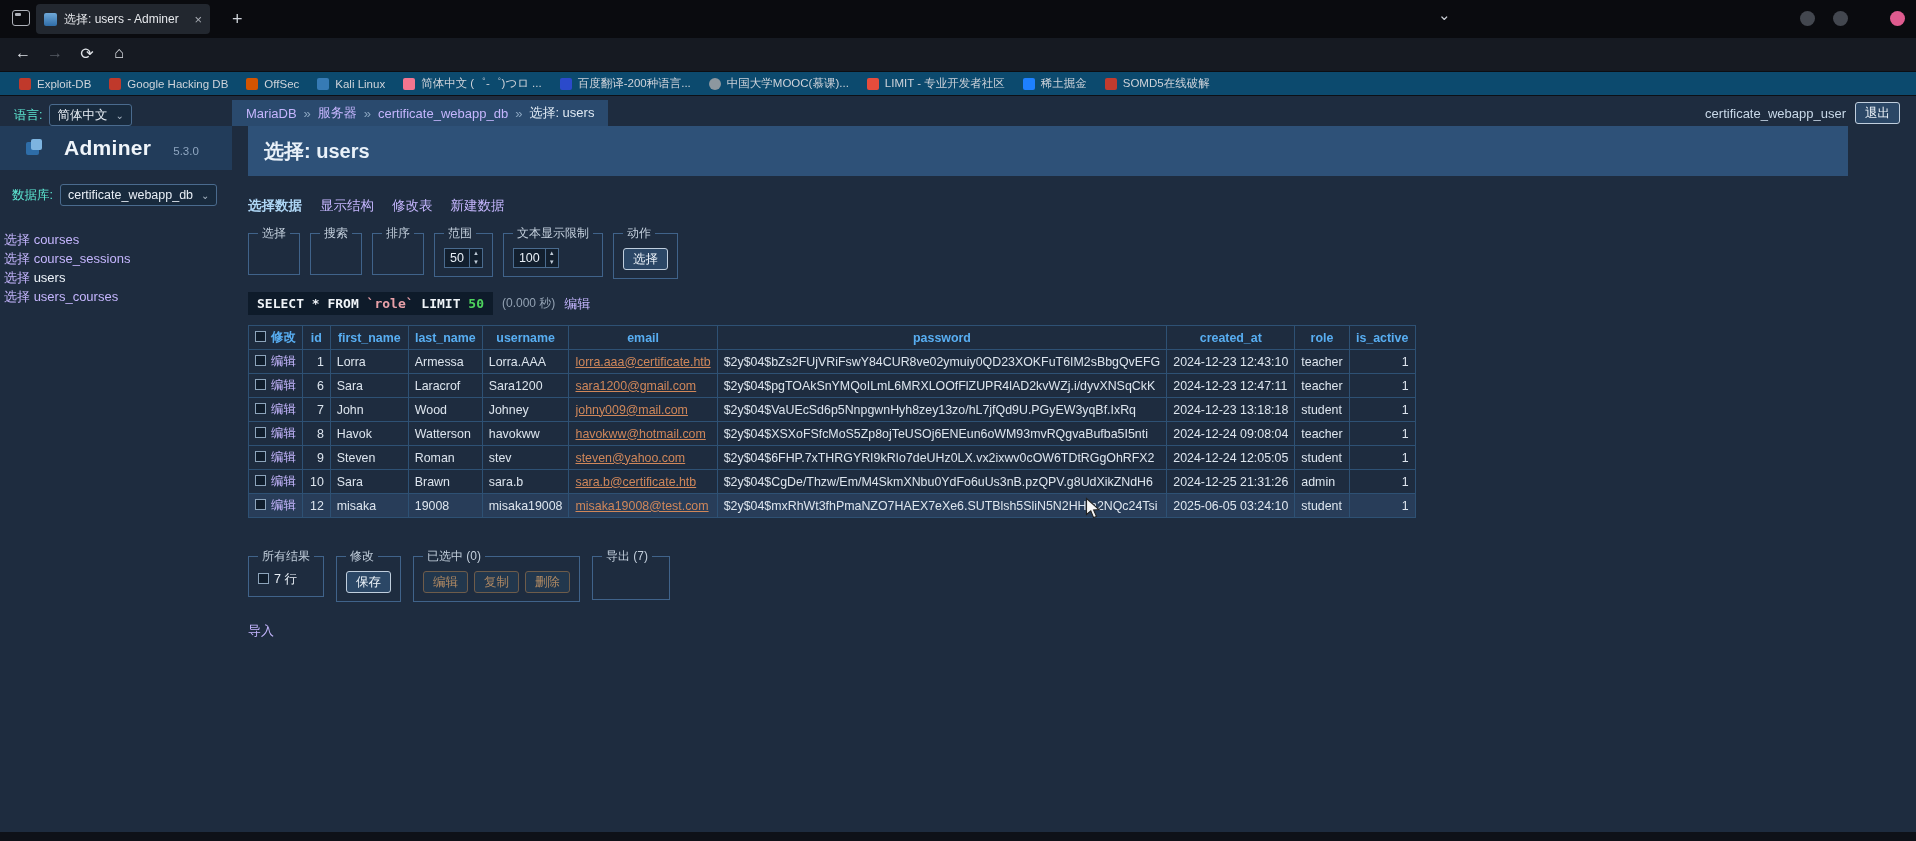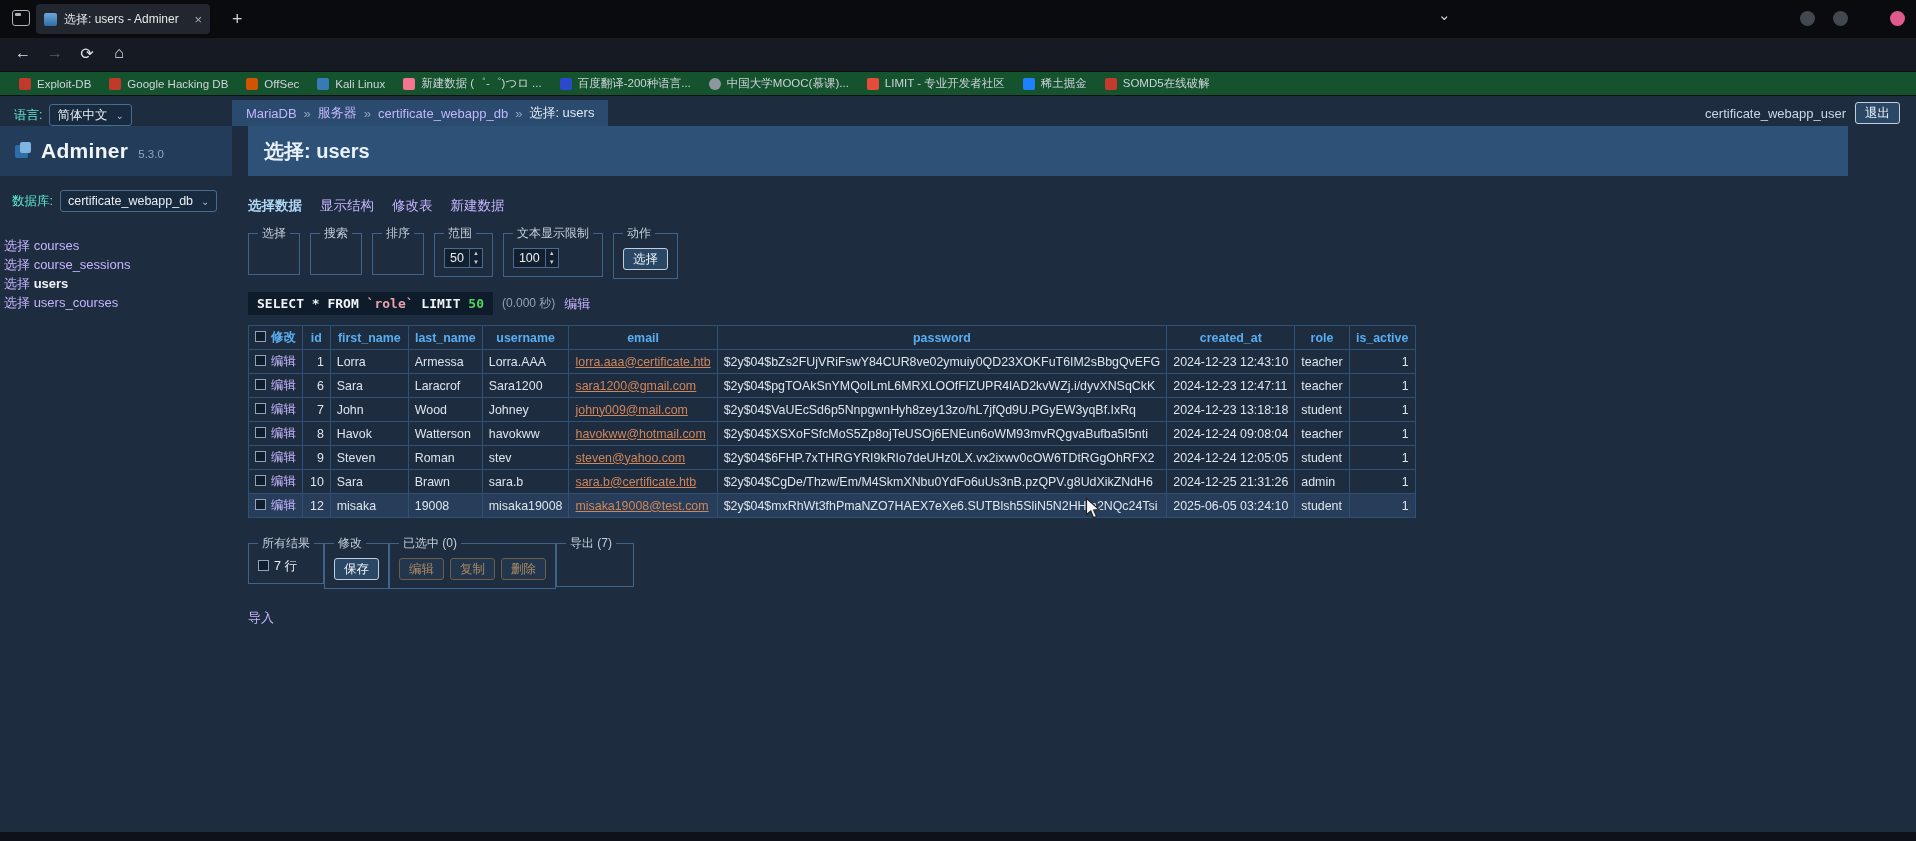--- a/index.html
+++ b/index.html
@@ -32,21 +32,21 @@
   .urlbar { position:absolute; left:230px; top:42px; width:1120px; height:26px; background:#0f141c;
             border:1px solid #272c36; border-radius:4px; display:flex; align-items:center;
             padding:0 10px; gap:8px; }
   .urltxt { flex:1; font-size:12.5px; color:#cfd4db; white-space:nowrap; overflow:hidden; }
   .star { color:#c8ccd3; font-size:14px; }
   .exticons { position:absolute; left:1362px; top:42px; display:flex; align-items:center; gap:14px; height:26px; }
   .extred { width:15px; height:15px; border-radius:50%; background:#cf4a3a; }
   .avatar { width:16px; height:16px; border-radius:50%; background:#c98b5f; }
   .ham { color:#dfe2e7; font-size:15px; }
 
-  .bmbar { position:absolute; top:72px; left:0; right:0; height:24px; background:#14532d;
+  .bmbar { position:absolute; top:72px; left:0; right:0; height:24px; background:#0c4a6e;
            display:flex; align-items:center; padding-left:10px; border-bottom:1px solid #0d1016; }
   .bm { display:flex; align-items:center; gap:6px; padding:0 9px; height:20px; }
   .bm .ico { width:12px; height:12px; border-radius:2px; flex:0 0 auto; }
   .bm .lbl { font-size:11.5px; color:#cfd3da; white-space:nowrap; }
 
   
   .adminer { position:absolute; top:96px; left:0; right:0; bottom:9px; background:#1e2c3f;
              color:#dce4ed; font-size:13px; }
   a.lnk { color:#c4b5fd; text-decoration:none; cursor:pointer; }
   .lang { position:absolute; left:14px; top:8px; display:flex; align-items:center; gap:7px; }
@@ -59,33 +59,33 @@
             display:flex; align-items:center; gap:7px; padding:0 14px; font-size:13px; }
   .crumbs .sep { color:#8aa5c0; }
   .crumbs .cur { color:#dfe9f3; }
   .userbox { position:absolute; right:16px; top:6px; display:flex; align-items:center; gap:9px; }
   .usertxt { color:#c8d8e8; font-size:13px; }
   .btn { background:#2b4766; border:1px solid #c0cedd; color:#eef4fa; font-size:12.5px;
          padding:2px 9px; border-radius:3px; line-height:16px; cursor:pointer; }
   .btn.dis { border-color:#6e5c4a; color:#b18a63; background:#22374d; }
 
   .sidebar { position:absolute; left:0; top:30px; width:232px; bottom:0; }
-  .logoblk { height:50px; background:#223c5a; display:flex; align-items:center; gap:8px; padding:0 15px; }
+  .logoblk { height:44px; background:#223c5a; display:flex; align-items:center; gap:20px; padding:0 26px; }
   .logoglyph { width:18px; height:18px; position:relative; flex:0 0 auto; }
   .logoglyph i { position:absolute; display:block; border-radius:2px; }
   .logoglyph .b1 { left:0; top:3px; width:13px; height:13px; background:#2e6da8; }
   .logoglyph .b2 { left:5px; top:0; width:11px; height:11px; background:#7db4e0; }
   .brand { font-size:21px; font-weight:bold; color:#f0f5fa; letter-spacing:.3px; }
   .version { font-size:11.5px; color:#8fa6c0; margin-left:2px; margin-top:6px; }
   .dbrow { display:flex; align-items:center; gap:7px; padding:14px 12px 12px; }
   .sidelinks { padding:2px 12px 12px; border-bottom:1px solid #2c4460; line-height:20px; }
   .sidelinks a { margin-right:12px; }
   .tablelist { padding:12px 4px; line-height:19px; }
   .tablelist .row { white-space:nowrap; }
-  .tablelist .active { color:#eef4fa; font-weight:bold; }
+  .tablelist .active { color:#eef4fa; font-weight:normal; }
 
   .main { position:absolute; left:248px; top:30px; right:0; bottom:0; }
   .h2 { height:50px; margin-right:68px; background:#2e5178; color:#e9f1f9;
         font-size:20px; font-weight:600; line-height:50px; padding-left:16px; }
   .pagetabs { margin-top:21px; display:flex; gap:18px; font-size:13.5px; }
   .pagetabs .first { font-weight:bold; color:#aed6f5; }
   .filters { margin-top:10px; display:flex; gap:10px; align-items:flex-start; }
   fieldset { border:1px solid #40638a; padding:6px 9px 8px; }
   legend { font-size:12px; color:#c3cfdc; padding:0 4px; }
   .fspacer { width:26px; height:18px; }
@@ -103,21 +103,21 @@
   table.grid { margin-top:10px; border-collapse:collapse; table-layout:fixed; font-size:12.4px; }
   .grid th, .grid td { border:1px solid #2e5174; padding:3px 6px; overflow:hidden; white-space:nowrap; }
   .grid th { color:#58aef2; font-weight:bold; text-align:center; }
   .grid td { color:#dde5ee; }
   .grid td.r { text-align:right; }
   .grid tr.hl td { background:#283d59; }
   .grid a.email { color:#d0875a; text-decoration:underline; }
   .cb { width:11px; height:11px; border:1px solid #8da4bb; background:#101d2c;
         display:inline-block; vertical-align:-1px; margin-right:5px; }
 
-  .footrow { margin-top:17px; display:flex; align-items:flex-start; }
+  .footrow { margin-top:30px; display:flex; gap:12px; align-items:flex-start; }
   .rowsnum { font-size:12.5px; color:#e8eef5; }
   .btngrp { display:flex; gap:6px; }
   .exportbody { width:58px; height:20px; }
   .importlnk { display:inline-block; margin-top:20px; font-size:13px; }
 
   .bottombar { position:absolute; bottom:0; left:0; right:0; height:9px; background:#0e1118; }
   .cursor { position:absolute; left:1085px; top:497px; z-index:50; }
 </style>
 </head>
 <body>
@@ -184,21 +184,21 @@
     <div class="bm">
         <span class="ico" style="background: rgb(211, 84, 0);"></span>
         <span class="lbl">OffSec</span>
       </div>
     <div class="bm">
         <span class="ico" style="background: rgb(54, 123, 181);"></span>
         <span class="lbl">Kali Linux</span>
       </div>
     <div class="bm">
         <span class="ico" style="background: rgb(244, 117, 143);"></span>
-        <span class="lbl">新建数据 (゜-゜)つロ ...</span>
+        <span class="lbl">简体中文 (゜-゜)つロ ...</span>
       </div>
     <div class="bm">
         <span class="ico" style="background: rgb(43, 74, 203);"></span>
         <span class="lbl">百度翻译-200种语言...</span>
       </div>
     <div class="bm">
         <span class="ico" style="border-radius: 50%; background: rgb(141, 151, 159);"></span>
         <span class="lbl">中国大学MOOC(慕课)...</span>
       </div>
     <div class="bm">

